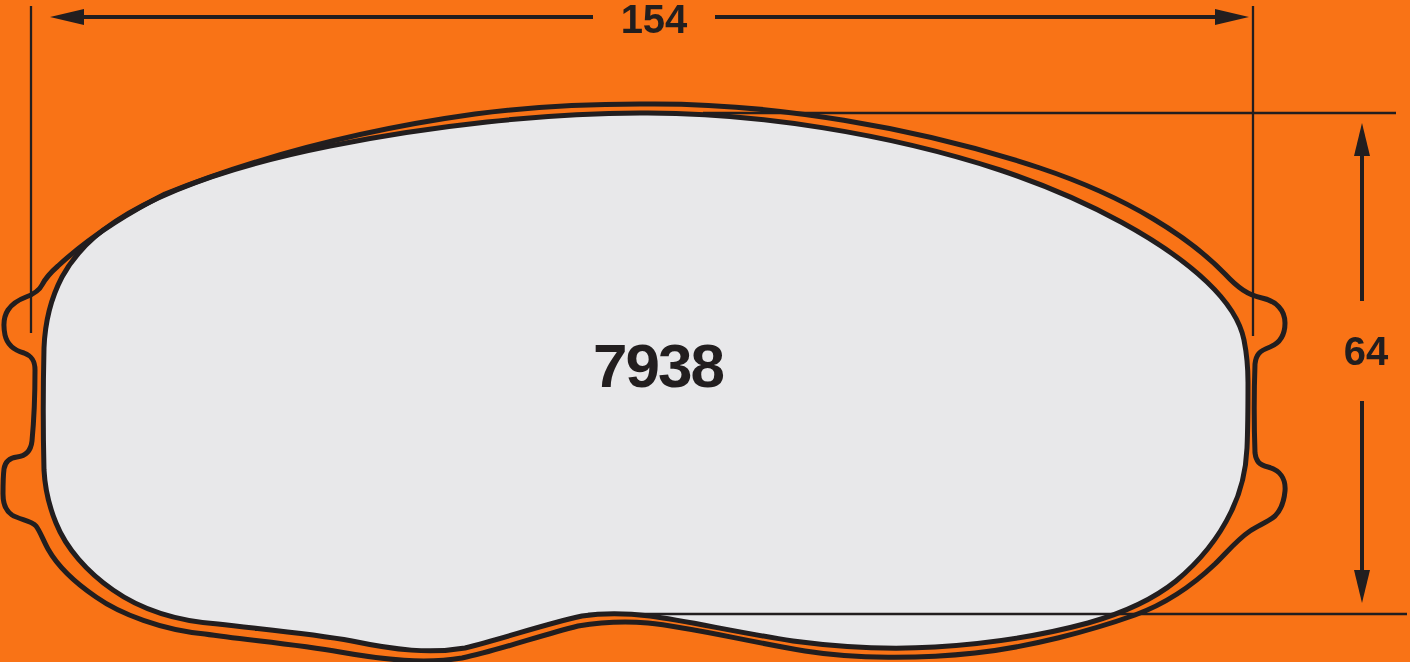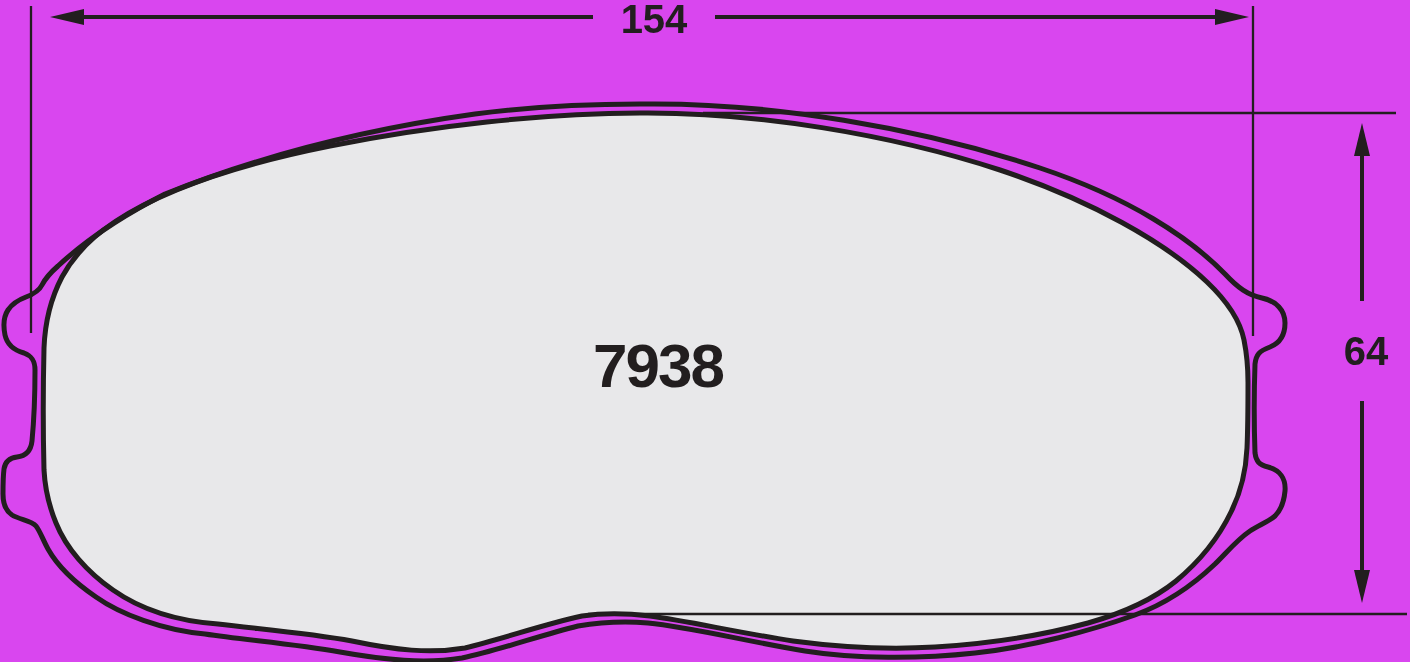--- a/index.html
+++ b/index.html
@@ -4,21 +4,21 @@
 <style>
   html, body {
     margin: 0;
     padding: 0;
     background: #ffffff;
   }
   .drawing-canvas {
     position: relative;
     width: 1410px;
     height: 662px;
-    background: #d946ef;
+    background: #f97316;
     overflow: hidden;
     font-family: "Liberation Sans", sans-serif;
   }
   svg {
     display: block;
   }
   .outline-stroke {
     fill: none;
     stroke: #221e1f;
     stroke-width: 5;

